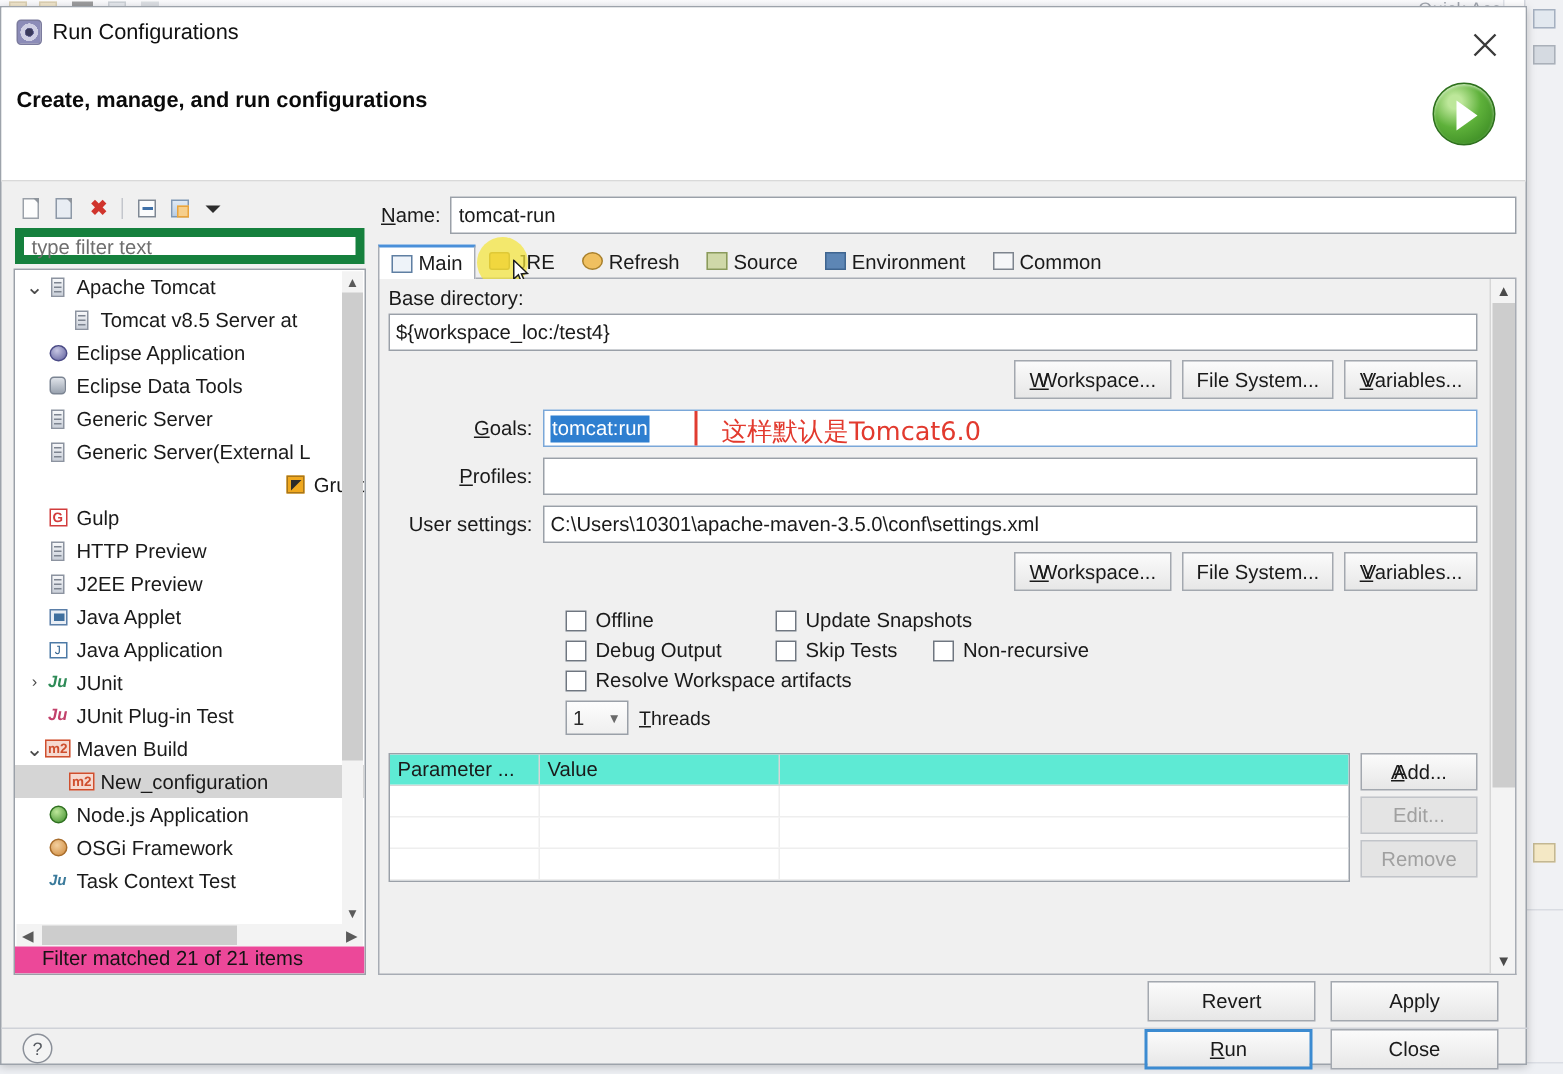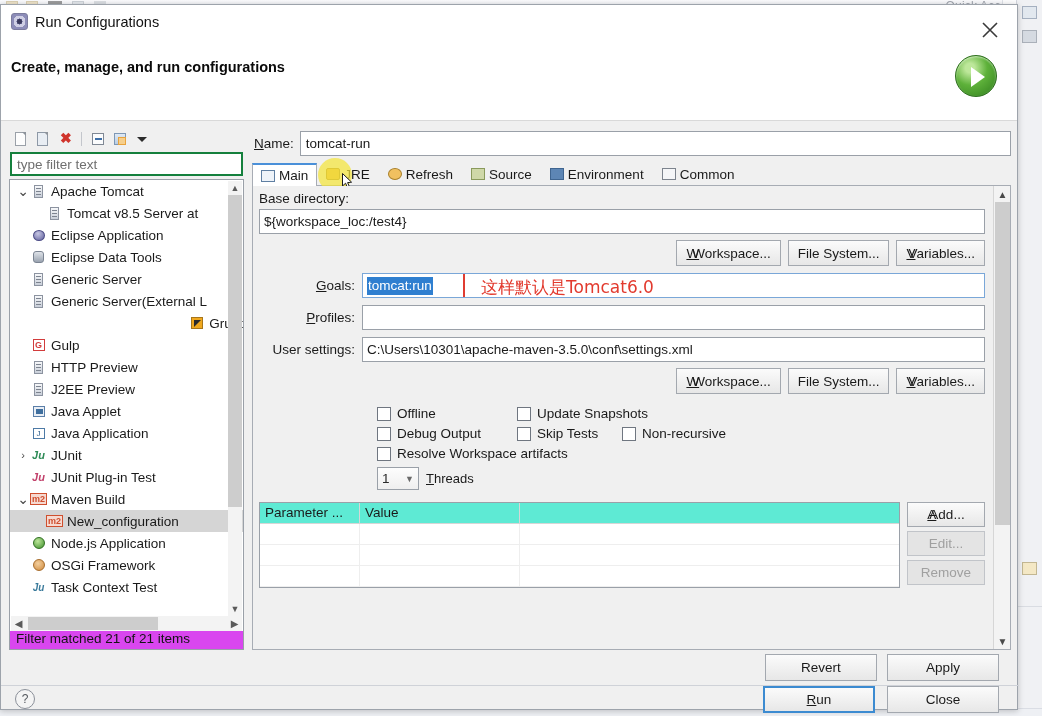--- a/index.html
+++ b/index.html
@@ -154,21 +154,21 @@
     content: ""; position: absolute; left: 3px; top: 3px; width: 6px; height: 6px;
     border: 1px solid #e8a33d; background: #f6cf8c;
   }
   .caret-dn {
     position: absolute; left: 4px; top: 7px;
     border-left: 5px solid transparent; border-right: 5px solid transparent;
     border-top: 5px solid #2c2c2c;
   }
   #filter-input {
     height: 24px; margin: 2px 1px 3px 1px;
-    border: 2px solid #15803d; background: #ffffff;
+    border: 6px solid #15803d; background: #ffffff;
     display: flex; align-items: center; padding: 0 5px;
     color: #6f6f6f; font-size: 13.5px;
   }
   #tree-box {
     flex: 1;
     border: 1px solid #9aa0a8; background: #ffffff;
     position: relative; overflow: hidden;
   }
   #tree-scroll {
     position: absolute; left: 0; top: 0; right: 0; bottom: 32px;
@@ -231,22 +231,22 @@
   }
   #tree-hscroll {
     position: absolute; left: 1px; right: 1px; bottom: 18px; height: 15px;
     background: #f3f3f3; display: flex; align-items: center;
   }
   .hs-arrow { width: 15px; height: 15px; color: #5a5a5a; font-size: 10px;
     display: flex; align-items: center; justify-content: center; cursor: pointer; }
   #tree-hthumb { height: 13px; background: #cdcdcd; margin-left: 2px; cursor: pointer; }
   #filter-status {
     position: absolute; left: 0; right: 0; bottom: 0; height: 18px;
-    padding-left: 6px; font-size: 13.5px; color: #141414;
-    background: #d946ef;
+    padding-left: 18px; font-size: 13.5px; color: #141414;
+    background: #ec4899;
   }
 
   
   #right-pane { flex: 1; display: flex; flex-direction: column; min-width: 0; }
   #name-row { display: flex; align-items: center; gap: 6px; padding: 3px 0 6px 2px; }
   #name-label { font-size: 13.5px; white-space: nowrap; }
   #name-input {
     flex: 1; height: 25px; border: 1px solid #9aa0a8; background: #fff;
     display: flex; align-items: center; padding: 0 5px; font-size: 13.5px;
   }

